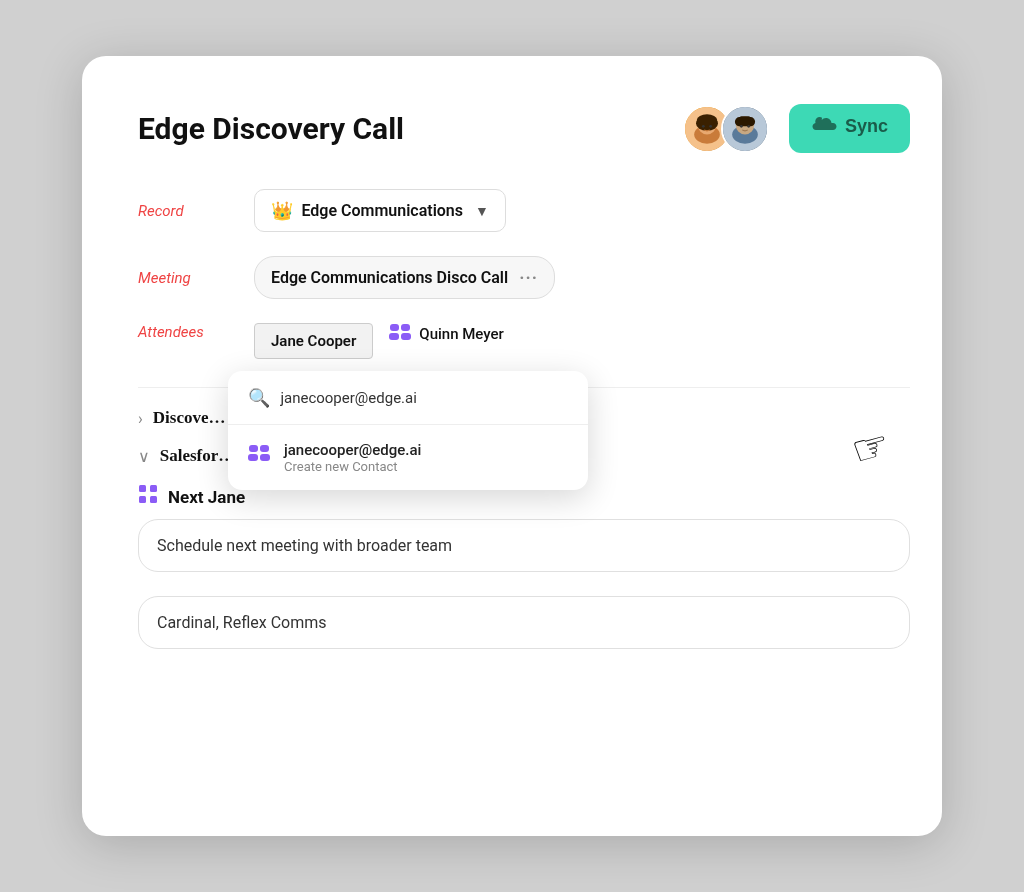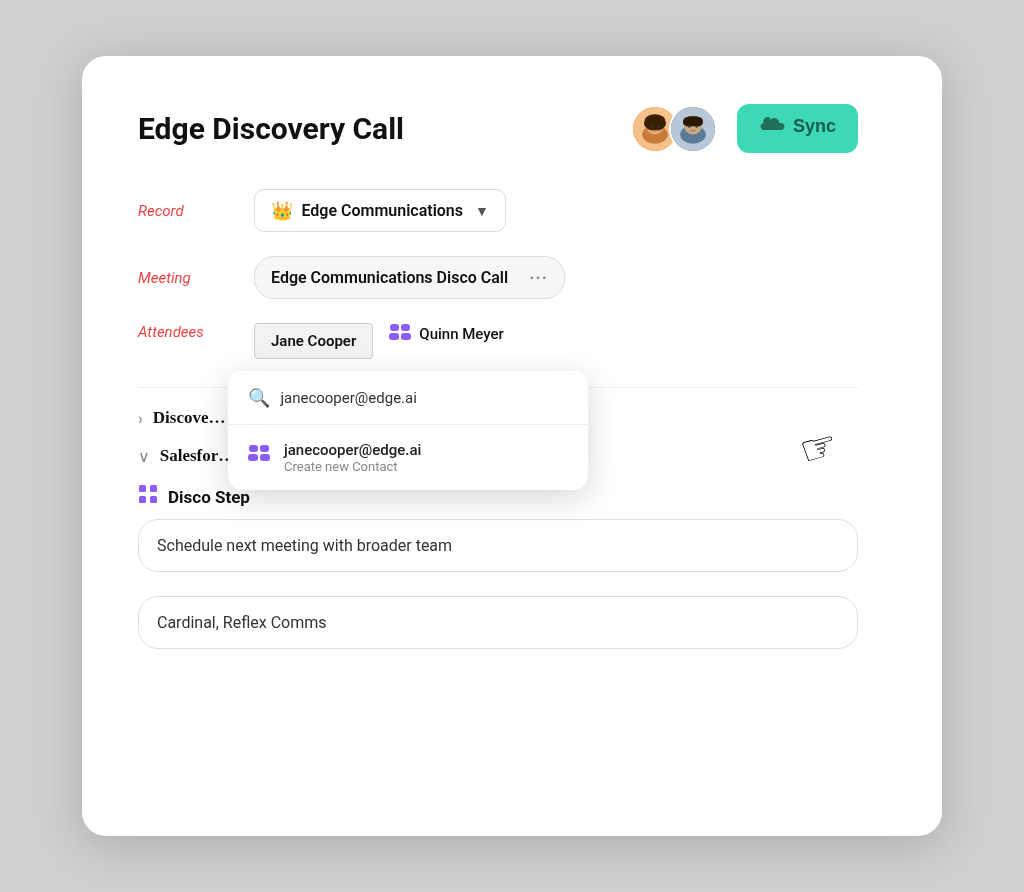--- a/index.html
+++ b/index.html
@@ -11,21 +11,21 @@
       justify-content: center;
       min-height: 100vh;
       font-family: -apple-system, BlinkMacSystemFont, 'Segoe UI', Roboto, sans-serif;
     }
 
     .card {
       background: #ffffff;
       border-radius: 24px;
       width: 860px;
       min-height: 780px;
-      padding: 48px 84px 48px 56px;
+      padding: 48px 32px 48px 56px;
       box-shadow: 0 8px 48px rgba(0,0,0,0.18);
       position: relative;
     }
 
     
     .header {
       display: flex;
       align-items: center;
       gap: 20px;
       margin-bottom: 36px;
@@ -128,21 +128,21 @@
     .chevron-icon {
       color: #555;
       font-size: 14px;
       margin-left: 4px;
     }
 
     
     .meeting-pill {
       display: flex;
       align-items: center;
-      gap: 21px;
+      gap: 11px;
       border: 1.5px solid #ddd;
       border-radius: 20px;
       padding: 10px 16px;
       font-size: 16px;
       font-weight: 600;
       color: #111;
       background: #f7f7f7;
     }
 
     .dots-icon {
@@ -439,21 +439,21 @@
   <div class="field-block">
     <div class="field-header">
       <span class="grid-icon">
         <svg width="20" height="20" viewBox="0 0 20 20" fill="none" xmlns="http://www.w3.org/2000/svg">
           <rect x="1" y="1" width="7" height="7" rx="1.5" fill="#8b5cf6"></rect>
           <rect x="12" y="1" width="7" height="7" rx="1.5" fill="#8b5cf6"></rect>
           <rect x="1" y="12" width="7" height="7" rx="1.5" fill="#8b5cf6"></rect>
           <rect x="12" y="12" width="7" height="7" rx="1.5" fill="#8b5cf6"></rect>
         </svg>
       </span>
-      <span class="field-title">Disco Step</span>
+      <span class="field-title">Next Jane</span>
     </div>
     <div class="field-value-box">Schedule next meeting with broader team</div>
   </div>
 
   <div class="field-block">
     <div class="field-value-box">Cardinal, Reflex Comms</div>
   </div>
 
 </div>
 

